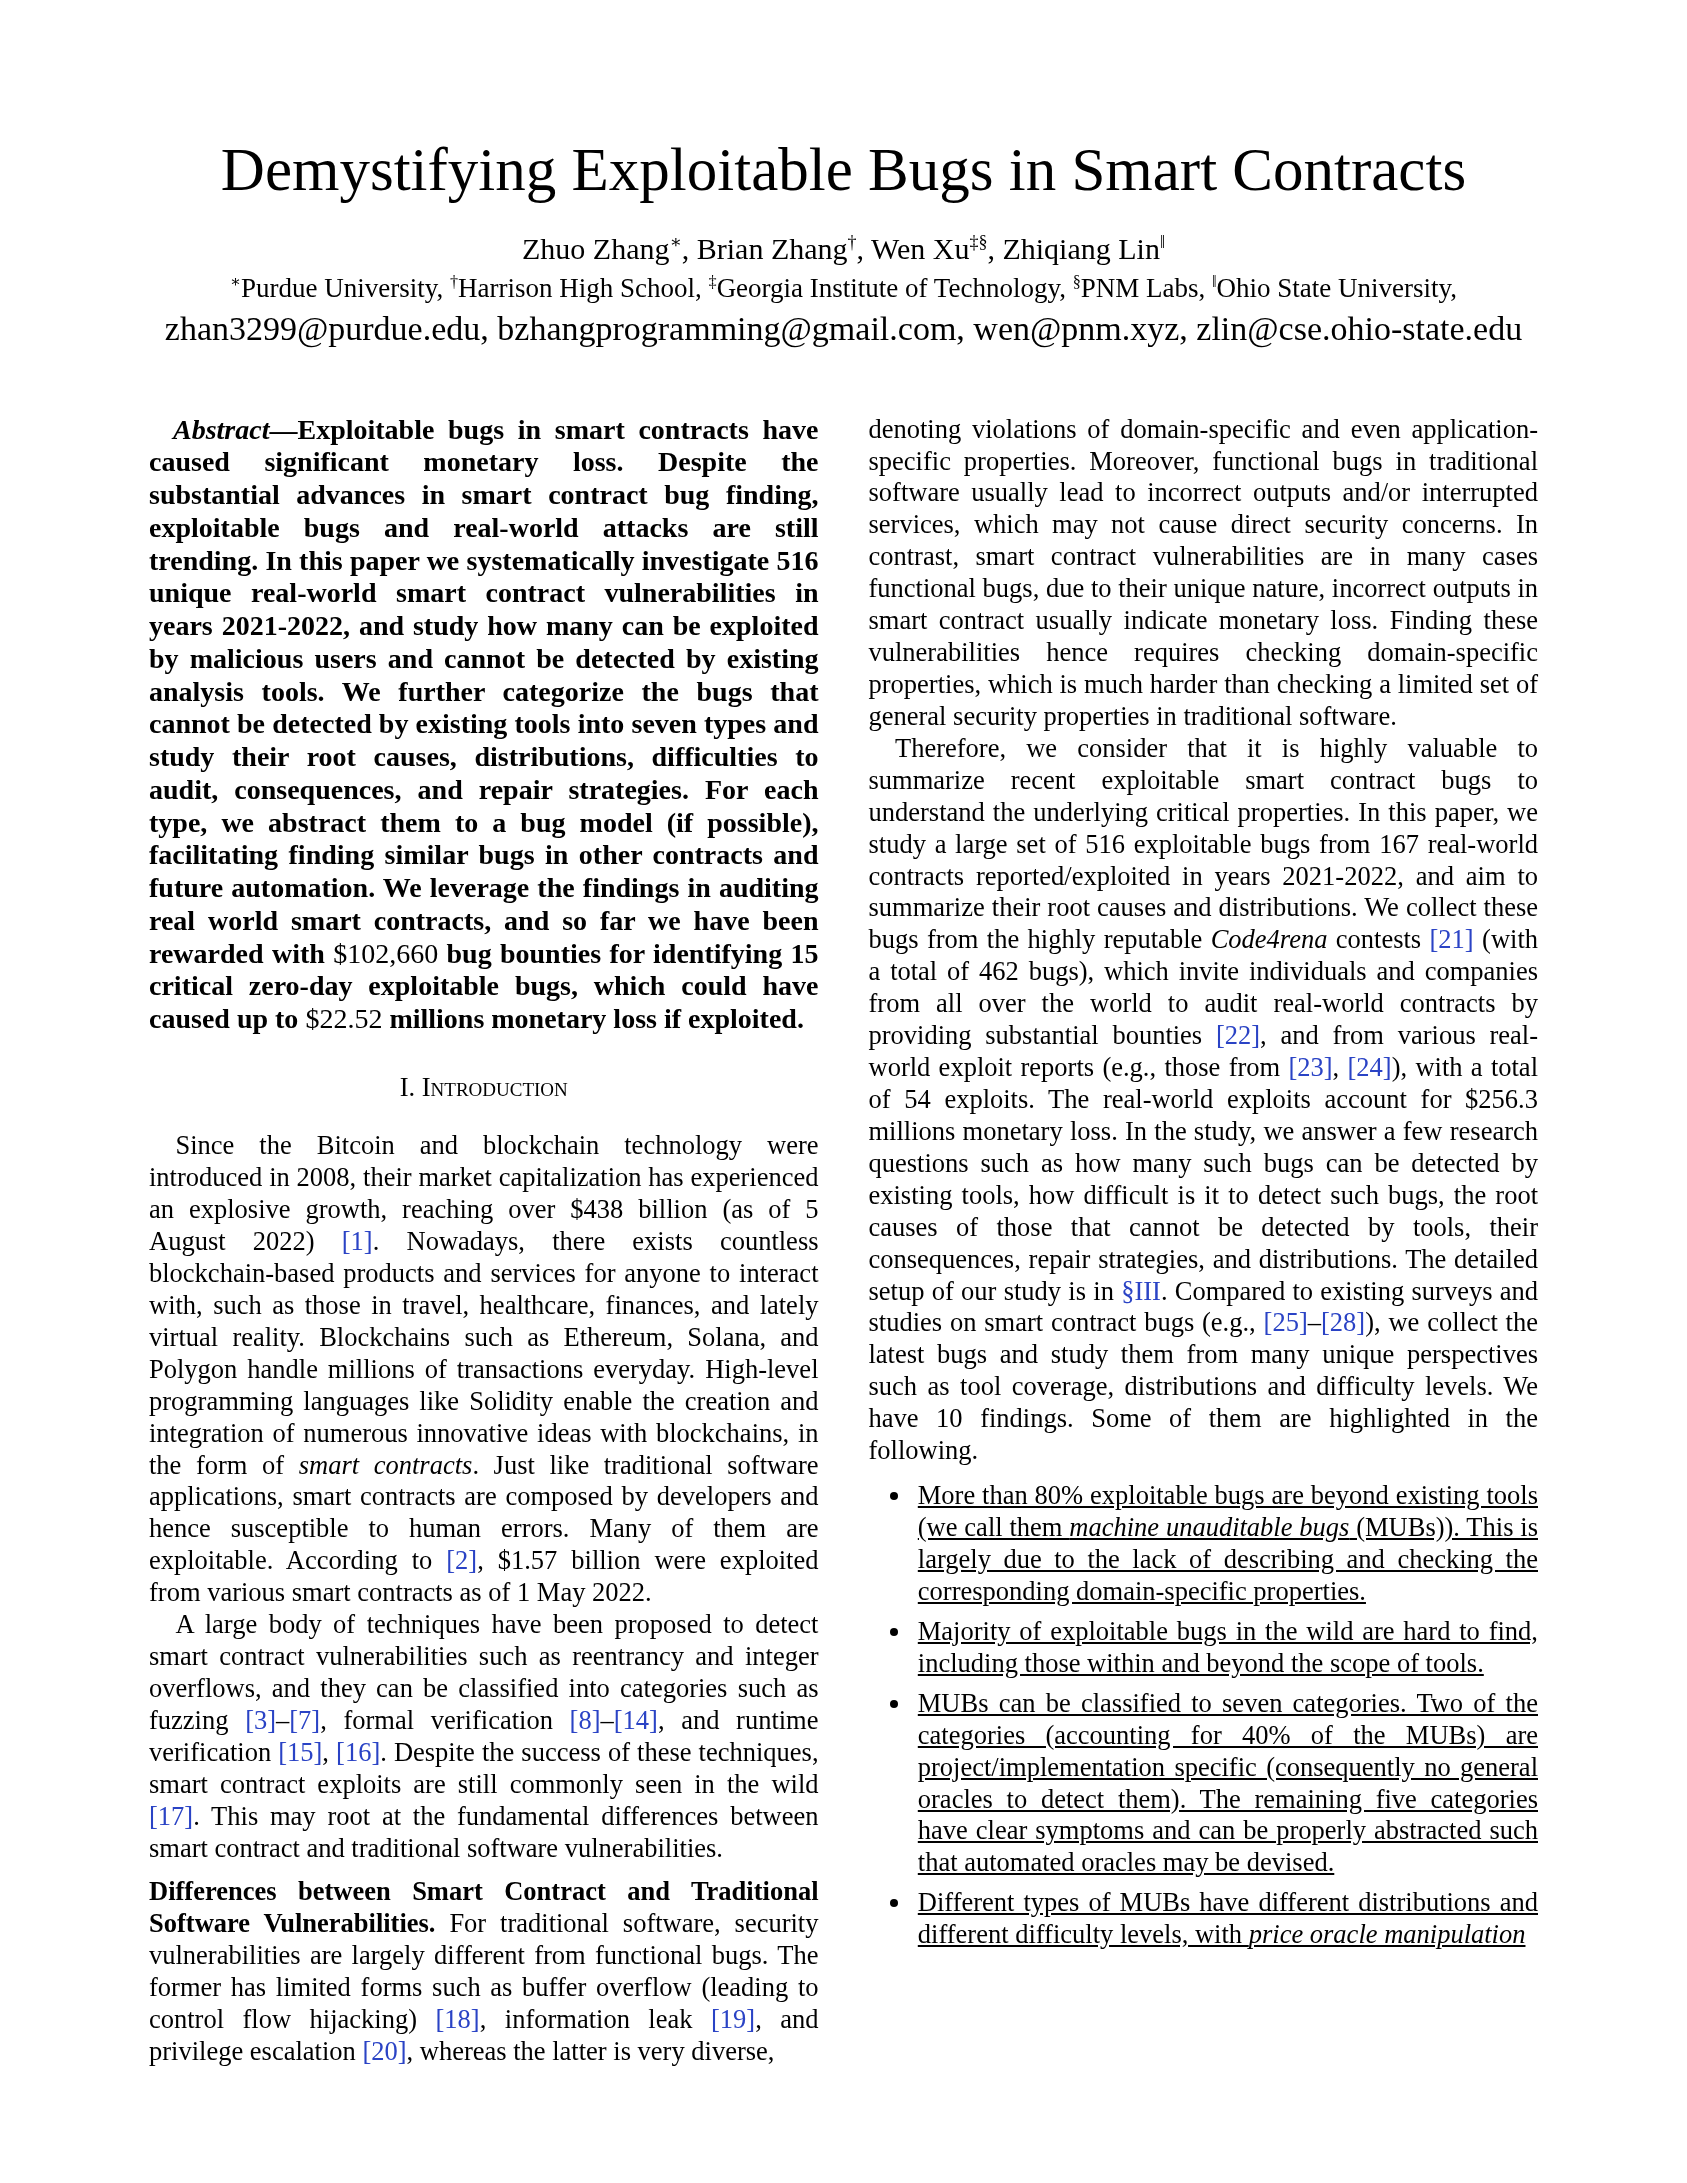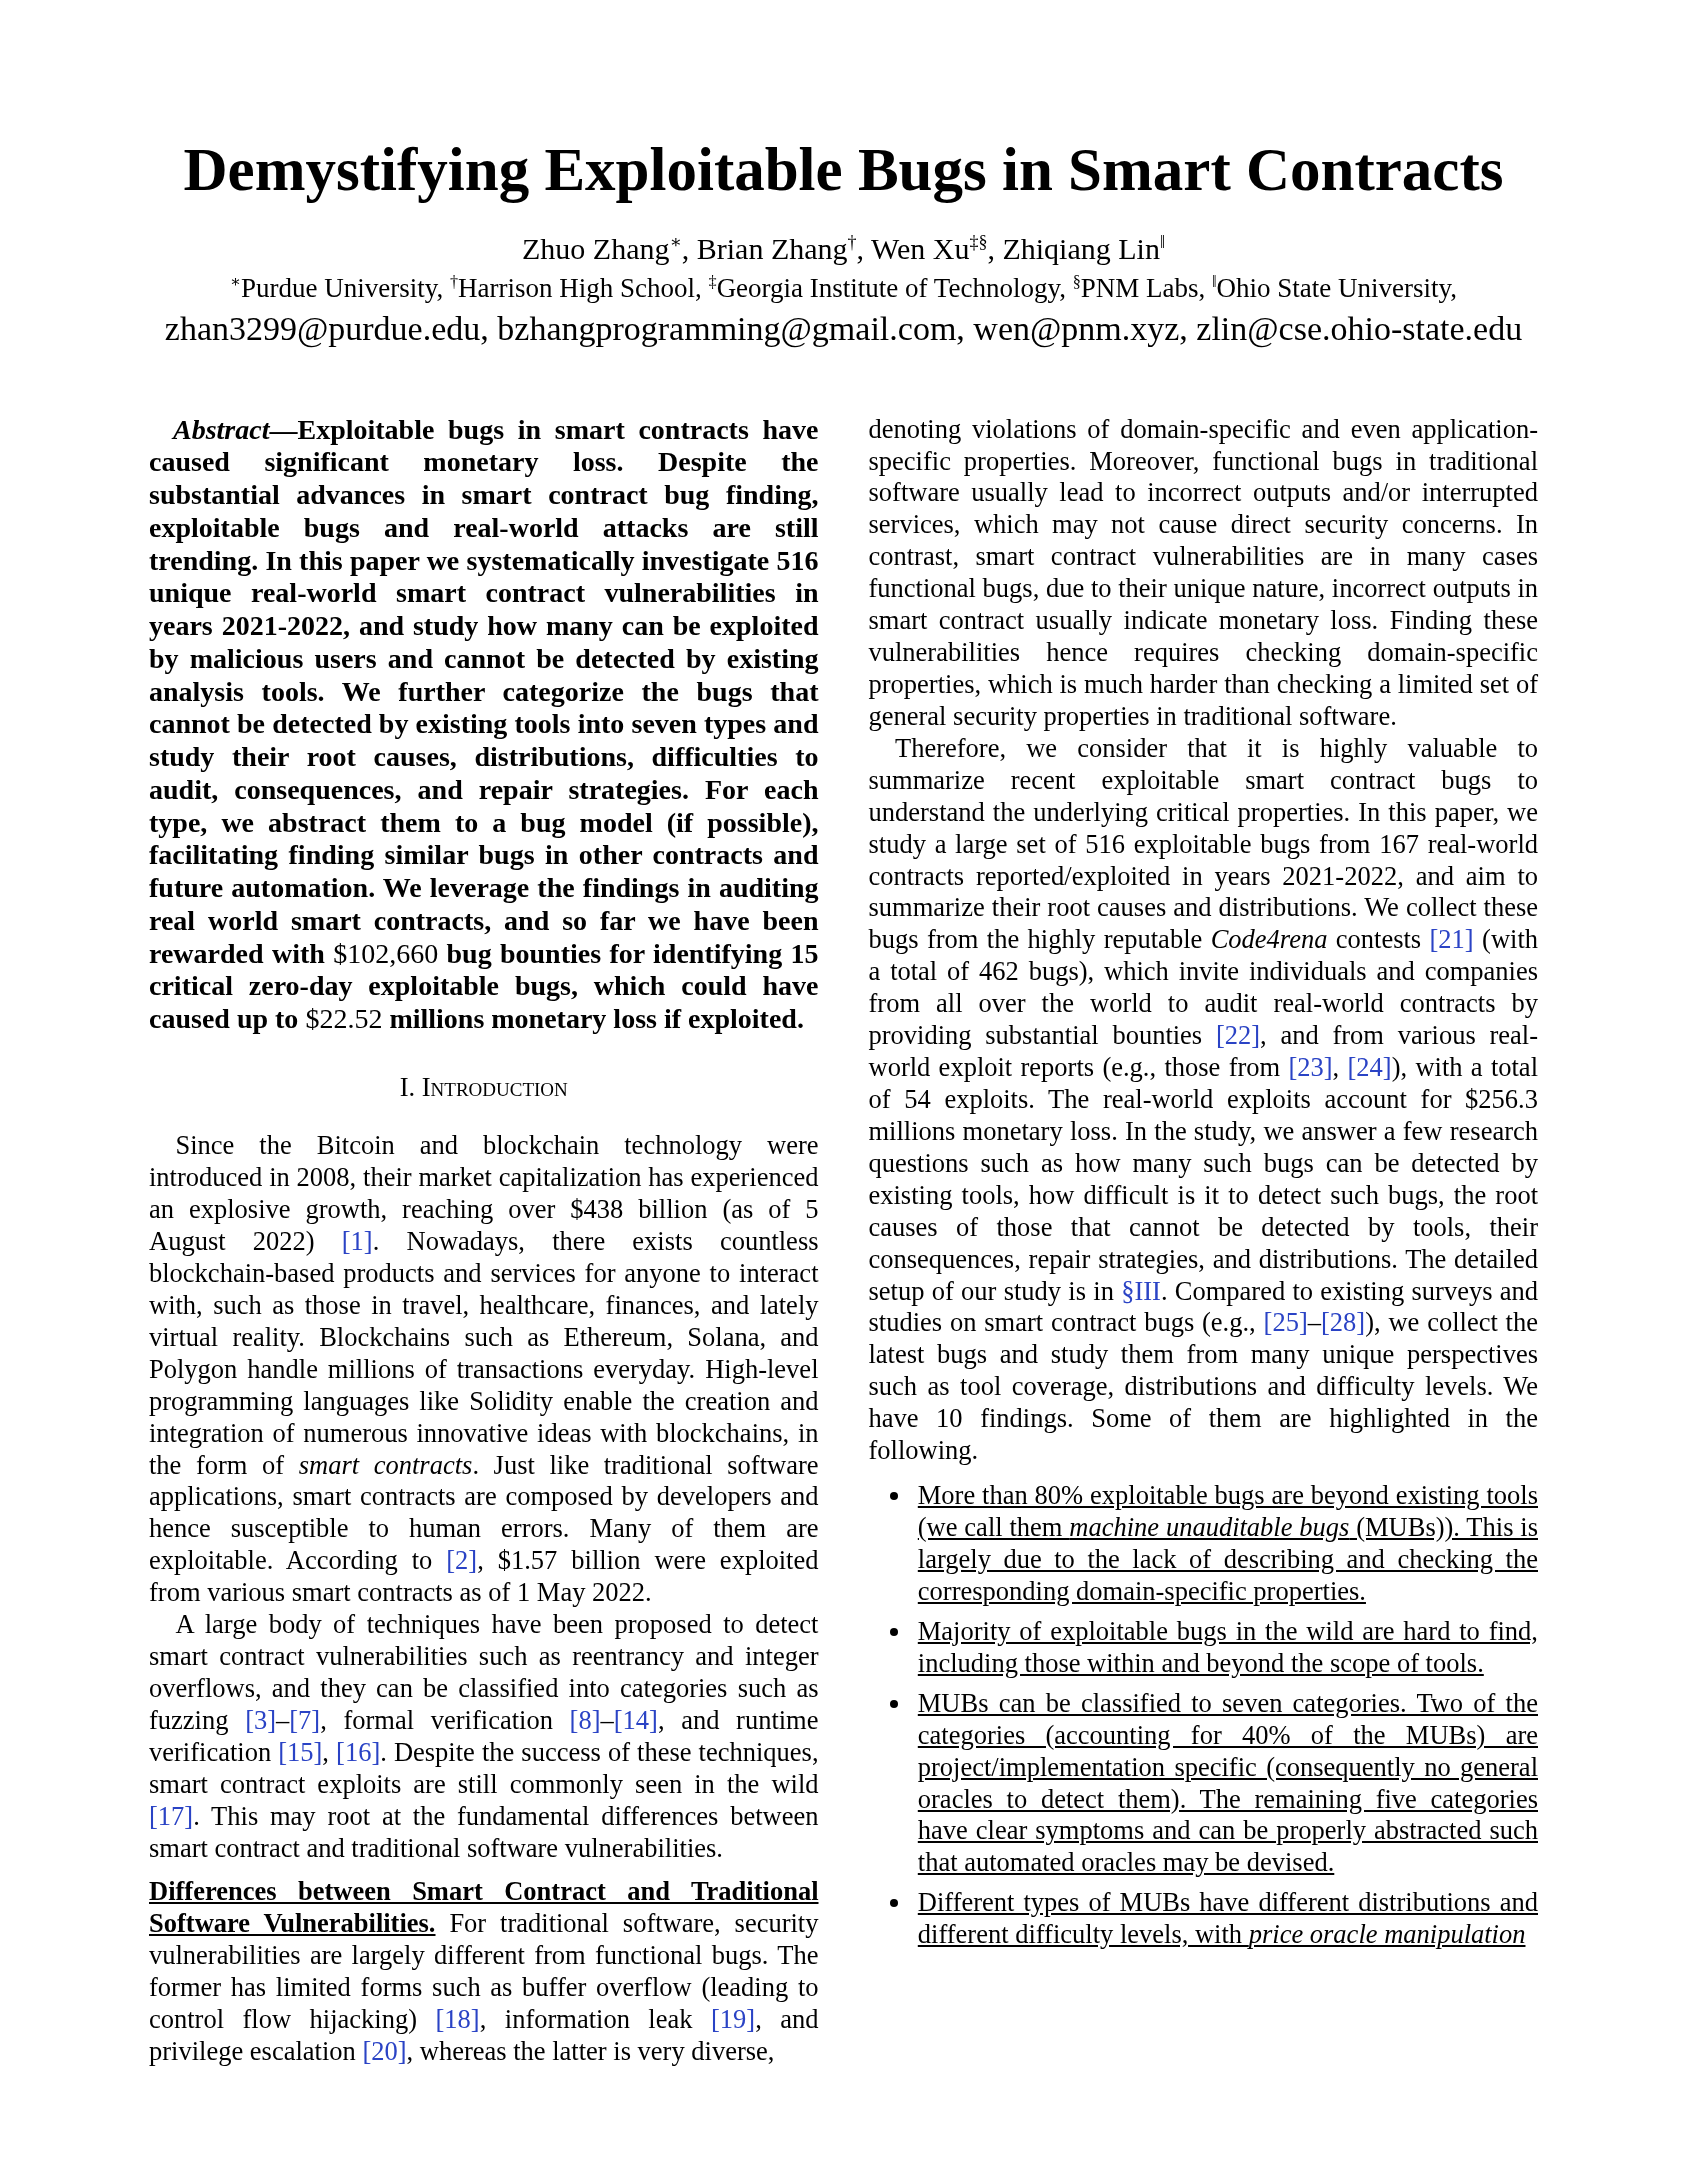--- a/index.html
+++ b/index.html
@@ -1,42 +1,42 @@
 <!DOCTYPE html>
 <html lang="en" style="--link: #2a43c5;font-size:10.6px"><head>
 <meta charset="utf-8">
 <style>
   html, body { margin:0; padding:0; background:#ffffff; }
   .page {
     width:1687px; height:2183px; background:#ffffff; position:relative; overflow:hidden;
     font-family:"Liberation Serif","DejaVu Serif",serif; color:#000;
   }
   .header { text-align:center; padding-top:136px; }
-  .title  { font-size:61px; line-height:1.12; font-weight:700; }
+  .title  { font-size:61px; line-height:1.12; font-weight:400; }
   .authors{ font-size:30px; margin-top:28px; }
   .affils { font-size:27px; margin-top:7px; }
   .emails { font-size:34px; margin-top:5.3px; }
   sup { font-size:0.6em; vertical-align:super; line-height:0; }
 
   .columns { display:flex; gap:50px; margin:66px 149px 0 149px; }
   .col {
     width:670px; font-size:26.5px; line-height:1.205; text-align:justify;
     hyphens:auto; -webkit-hyphens:auto;
   }
   .abstract, .index-terms {
     font-size:28px; line-height:1.17; font-weight:700; text-indent:24px;
   }
   .index-terms { margin-top:8px; }
   .sec-heading { text-align:center; margin:36px 0 26.5px 0; text-indent:0; font-variant:small-caps; }
   .para { text-indent:26.5px; }
   .para.noindent { text-indent:0; }
   .para.lead-gap { margin-top:12px; }
   .cite { color:var(--link,#2a43c5); }
   .ri { font-style:italic; }
-  .rb { font-weight:700; font-style:normal;text-decoration:underline; }
+  .rb { font-weight:700; font-style:normal; }
   .rr { font-weight:400; }
   ul.bullets { margin:13.2px 0 0 0; padding-left:44px; }
   ul.bullets li { margin-bottom:8px; padding-left:5.3px;text-decoration:underline; }
 </style>
 </head>
 <body>
 
 <div class="page">
   <div class="header">
     <div class="title">Demystifying Exploitable Bugs in Smart Contracts</div>

